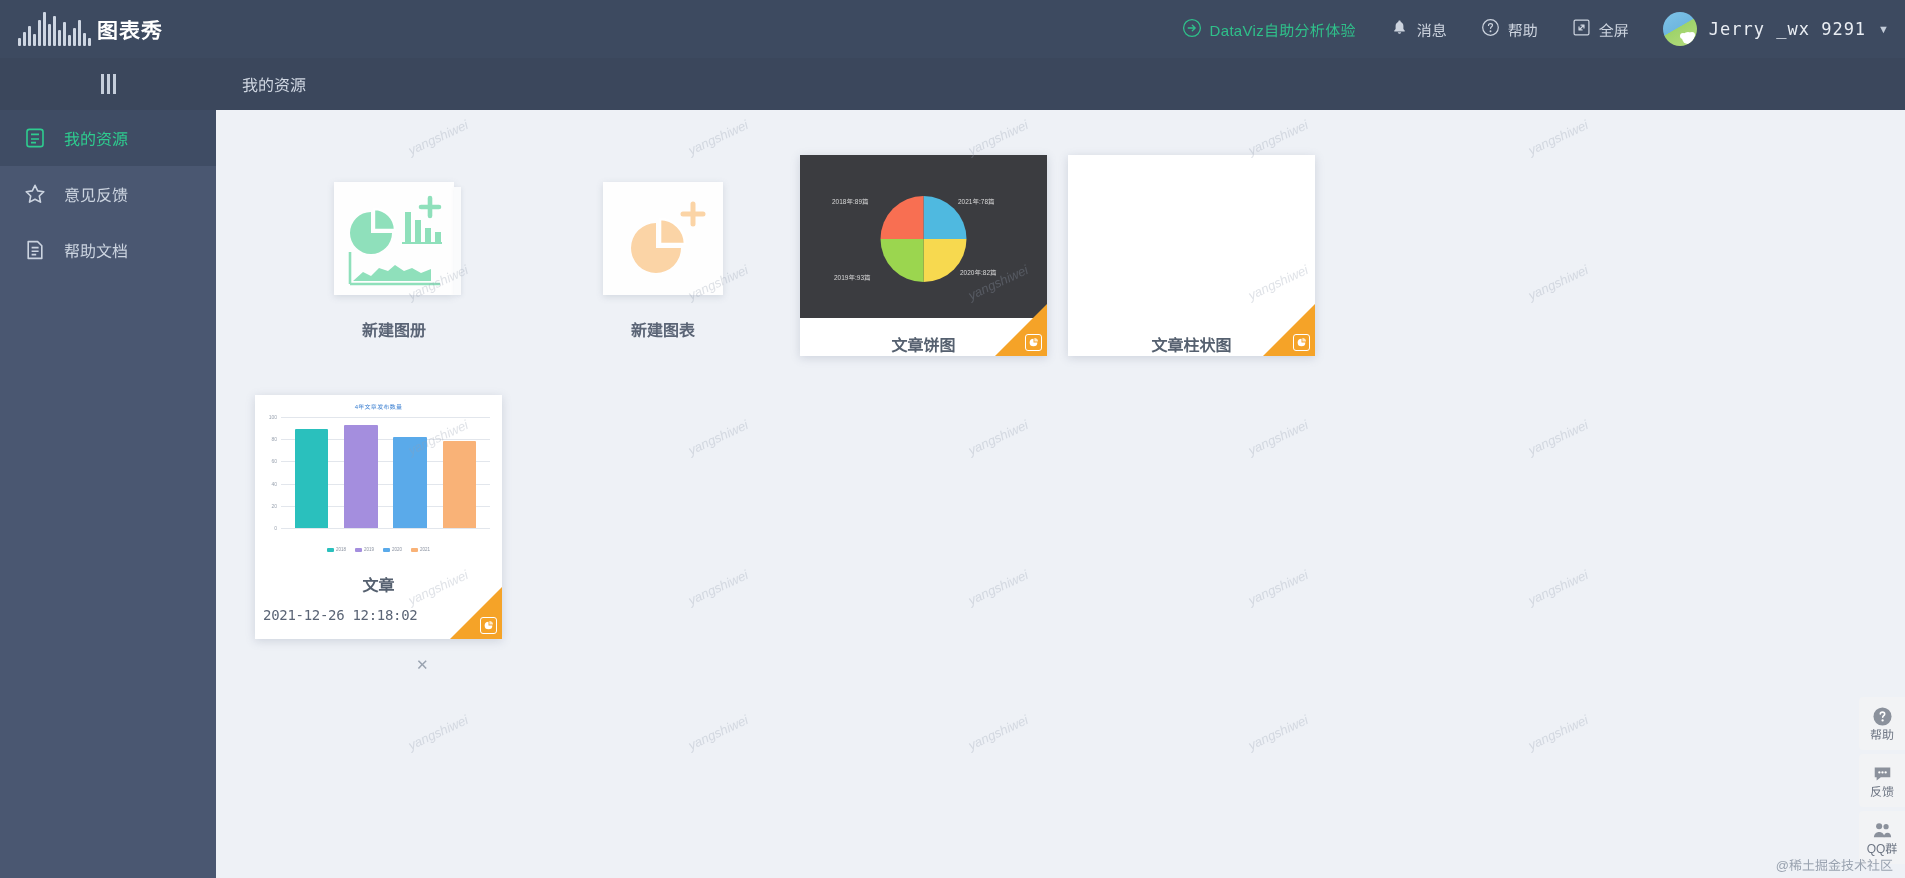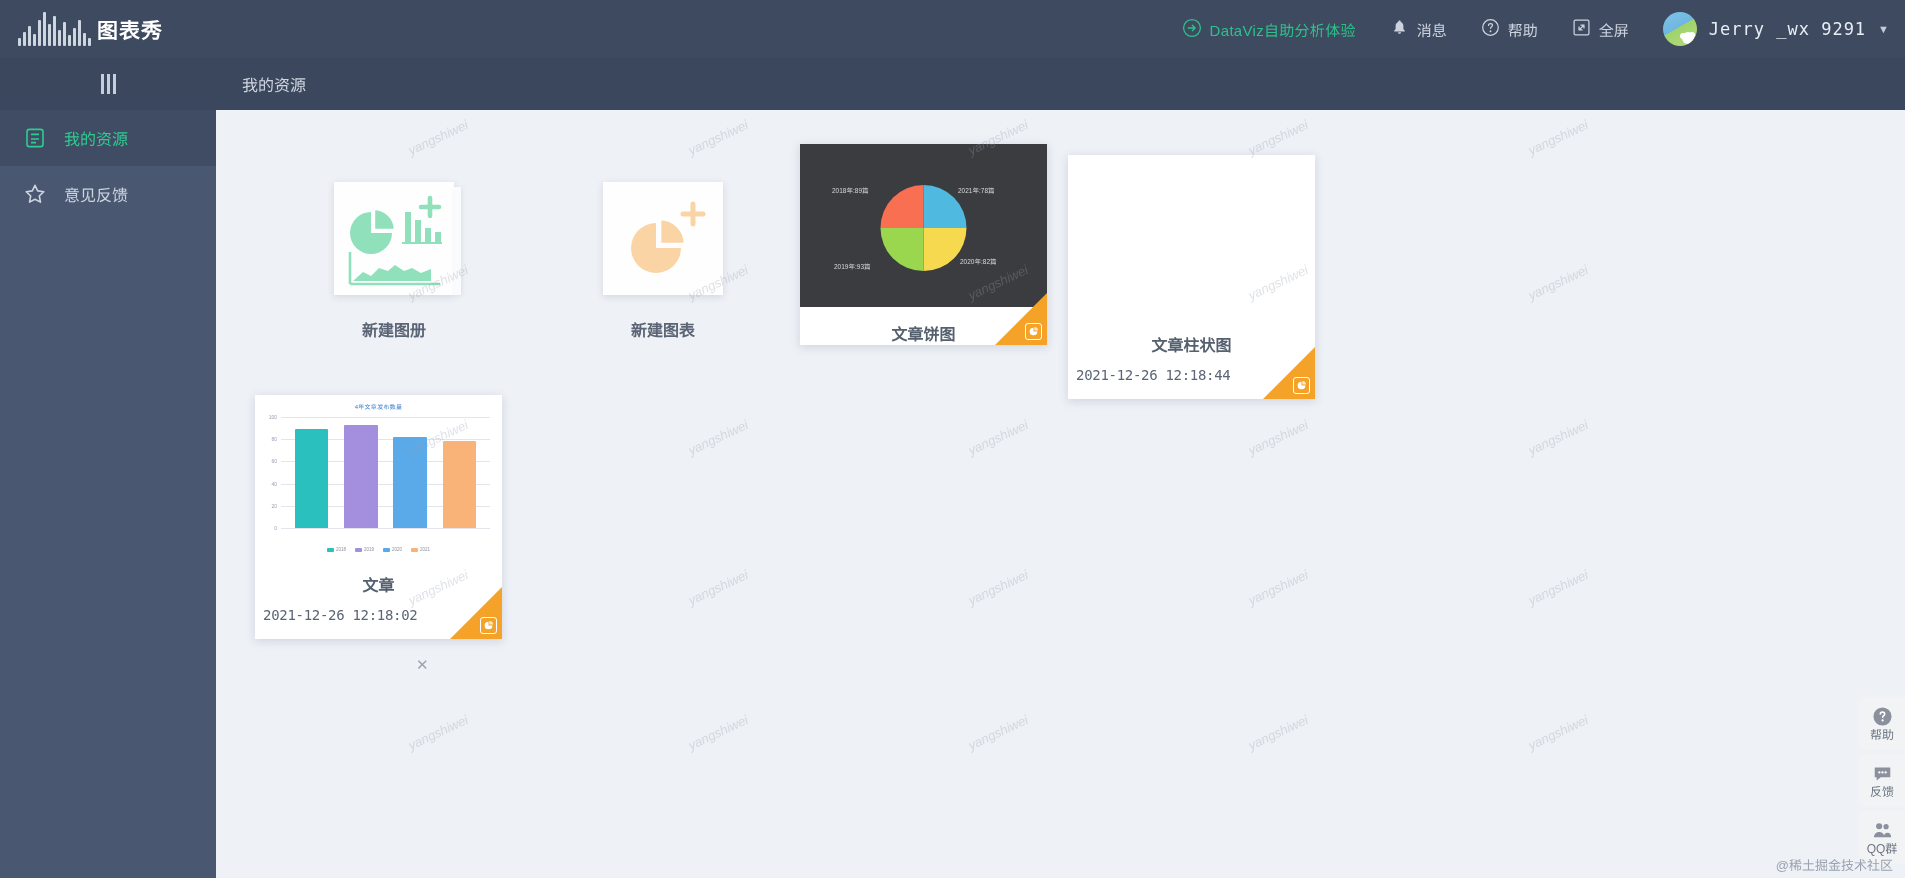--- a/index.html
+++ b/index.html
@@ -248,20 +248,29 @@
 
   <div class="side-item">
     <span class="side-ico">
       <svg width="24" height="24" viewBox="0 0 24 24">
           <path d="M12 3.3l2.7 5.6 6.1.8-4.5 4.3 1.2 6.1L12 17.2l-5.5 2.9 1.2-6.1-4.5-4.3 6.1-.8z" stroke-linejoin="round"></path>
         </svg>
     </span>
     <span>意见反馈</span>
   </div>
 
+  <div class="side-item">
+    <span class="side-ico">
+      <svg width="24" height="24" viewBox="0 0 24 24">
+          <path d="M5.2 3.6h9.4l4.2 4.2v12.6H5.2z" stroke-linejoin="round"></path>
+          <path d="M8.6 9.6h7M8.6 13.2h7M8.6 16.6h4.6"></path>
+        </svg>
+    </span>
+    <span>帮助文档</span>
+  </div>
 
 </div>
 
 <div class="content">
   <div class="card-grid">
 
     <div class="new-card" style="left:98px; top:72px; width:160px">
       <div class="thumb">
         <svg width="120" height="113" viewBox="0 0 120 113">
           <path d="M96 16v18M87 25h18" stroke="#8fe0bb" stroke-width="4.6" stroke-linecap="round"></path>
@@ -286,21 +295,21 @@
       <div class="thumb">
         <svg width="120" height="113" viewBox="0 0 120 113">
           <path d="M90 22v20M80 32h20" stroke="#fbd4a6" stroke-width="5" stroke-linecap="round"></path>
           <path d="M53 41a25 25 0 1 0 25 25H53z" fill="#fbd4a6"></path>
           <path d="M57 37v25h25a25 25 0 0 0-25-25z" fill="#fbd4a6" stroke="#ffffff" stroke-width="2.6"></path>
         </svg>
       </div>
       <div class="cap">新建图表</div>
     </div>
 
-    <div class="res-card" style="left:584px; top:34px;">
+    <div class="res-card" style="left:584px; top:45px;">
       <div class="preview dark">
         <div class="pie-wrap">
           <svg width="247" height="163" viewBox="0 0 247 163">
             <g transform="translate(123.5,84)">
               <path d="M0 0 L0 -43 A43 43 0 0 1 43 0 Z" fill="#4fb9e0"></path>
               <path d="M0 0 L43 0 A43 43 0 0 1 0 43 Z" fill="#f7d94f"></path>
               <path d="M0 0 L0 43 A43 43 0 0 1 -43 0 Z" fill="#9bd64f"></path>
               <path d="M0 0 L-43 0 A43 43 0 0 1 0 -43 Z" fill="#f86f52"></path>
             </g>
           </svg>
@@ -316,21 +325,20 @@
         <svg viewBox="0 0 20 20">
             <path d="M10 3a7 7 0 1 0 7 7h-7z" fill="#ffffff"></path>
             <path d="M11.6 1.8v6.6h6.6a6.6 6.6 0 0 0-6.6-6.6z" fill="#ffffff" opacity=".75"></path>
           </svg>
       </span>
     </div>
 
     <div class="res-card" style="left:852px; top:45px;">
       <div class="preview light"></div>
       <div class="rc-title">文章柱状图</div>
-      <div class="rc-date">2021-12-26 12:18:44</div>
       <span class="corner"></span>
       <span class="corner-badge">
         <svg viewBox="0 0 20 20">
             <path d="M10 3a7 7 0 1 0 7 7h-7z" fill="#ffffff"></path>
             <path d="M11.6 1.8v6.6h6.6a6.6 6.6 0 0 0-6.6-6.6z" fill="#ffffff" opacity=".75"></path>
           </svg>
       </span>
     </div>
 
     <div class="res-card" style="left:39px; top:285px;">

